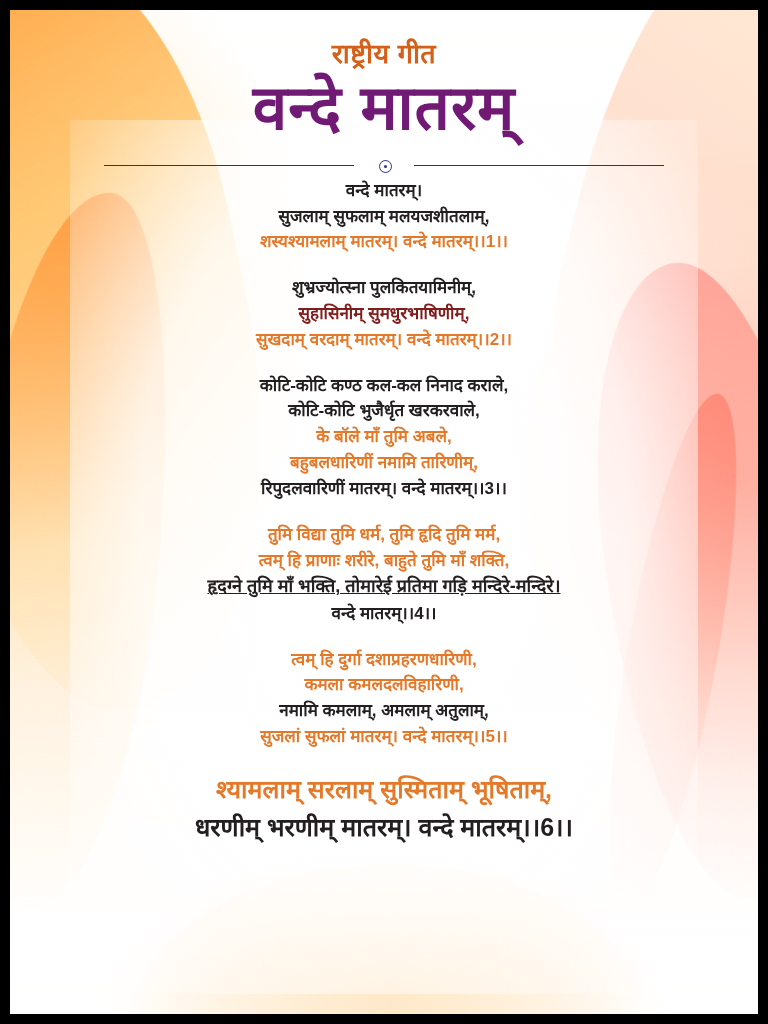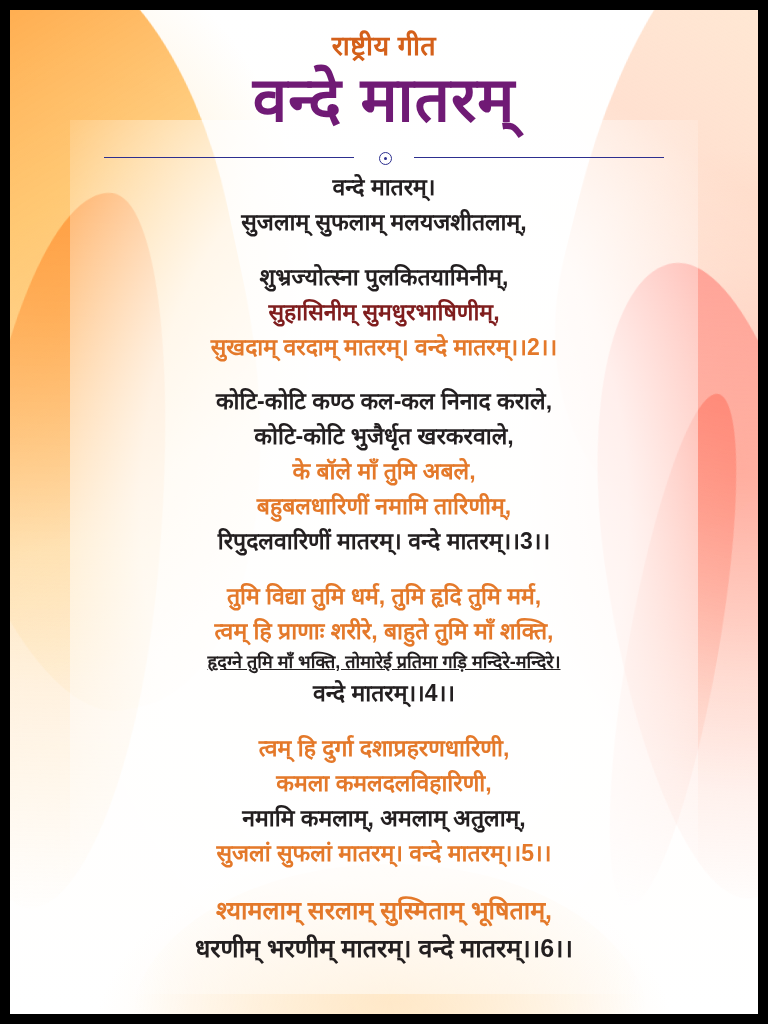--- a/index.html
+++ b/index.html
@@ -95,21 +95,21 @@
     z-index: 2;
     padding: 16px 40px 10px;
     text-align: center;
   }
   .kicker {
     color: #d4601a;
     font-size: 27px;
     font-weight: bold;
     letter-spacing: 0.5px;
     line-height: 1.2;
-    margin: 4px 0 0;
+    margin: 12px 0 0;
   }
   .title {
     color: #701a75;
     font-size: 62px;
     font-weight: bold;
     line-height: 1.15;
     margin: 2px 0 0;
     letter-spacing: 1px;
   }
   .divider {
@@ -148,21 +148,21 @@
     margin: -1.5px 0 0 -1.5px;
     background: #2d2f8f;
     border-radius: 50%;
   }
 
   .stanza {
     margin: 0 0 20px;
   }
   .stanza:last-child { margin-bottom: 0; }
   .line-text {
-    font-size: 23px;
+    font-size: 17px;
     line-height: 1.52;
     font-weight: bold;
     margin: 0;
     white-space: nowrap;
   }
   .c-dark   { color: #231f20; }
   .c-orange { color: #e4792a; }
   .c-blue   { color: #7f1d1d; }
   .line-text.sm { font-size: 25px; }
   .line-text.xs { font-size: 18px; text-decoration: underline; }
@@ -192,20 +192,21 @@
       <span class="line left"></span>
       <span class="dot"></span>
       <span class="line right"></span>
     </div>
 
     <div class="lyrics">
 
       <div class="stanza">
         <p class="line-text c-dark">वन्दे मातरम्।</p>
         <p class="line-text c-dark">सुजलाम् सुफलाम् मलयजशीतलाम्,</p>
+        <p class="line-text c-orange">शस्यश्यामलाम् मातरम्। वन्दे मातरम्।।1।।</p>
       </div>
 
       <div class="stanza">
         <p class="line-text c-dark">शुभ्रज्योत्स्ना पुलकितयामिनीम्,</p>
         <p class="line-text c-blue">सुहासिनीम् सुमधुरभाषिणीम्,</p>
         <p class="line-text c-orange">सुखदाम् वरदाम् मातरम्। वन्दे मातरम्।।2।।</p>
       </div>
 
       <div class="stanza">
         <p class="line-text c-dark">कोटि-कोटि कण्ठ कल-कल निनाद कराले,</p>

